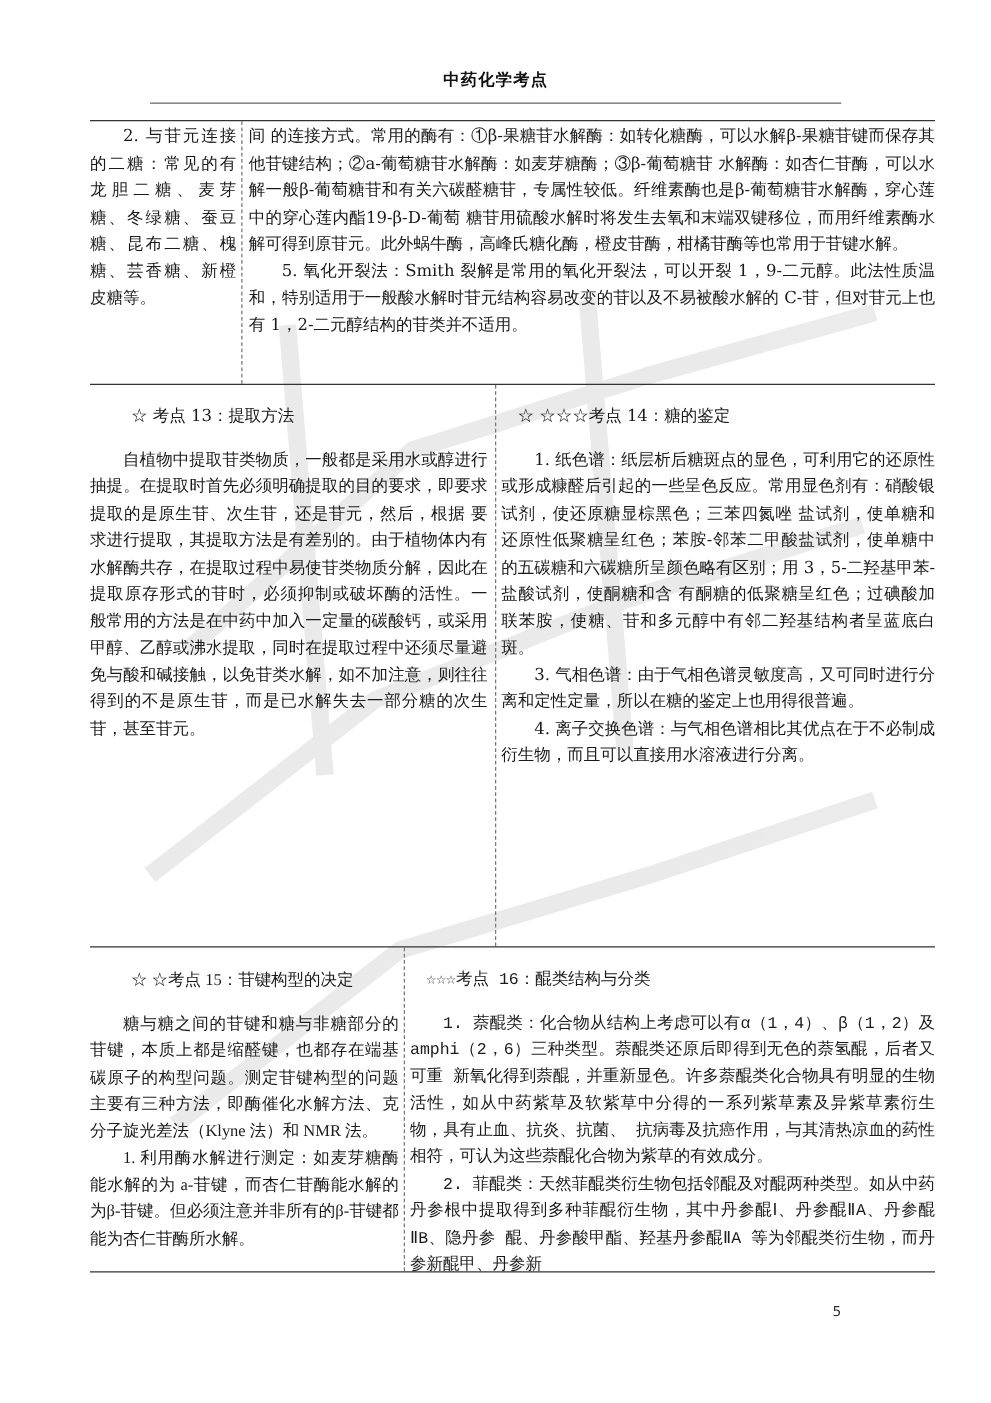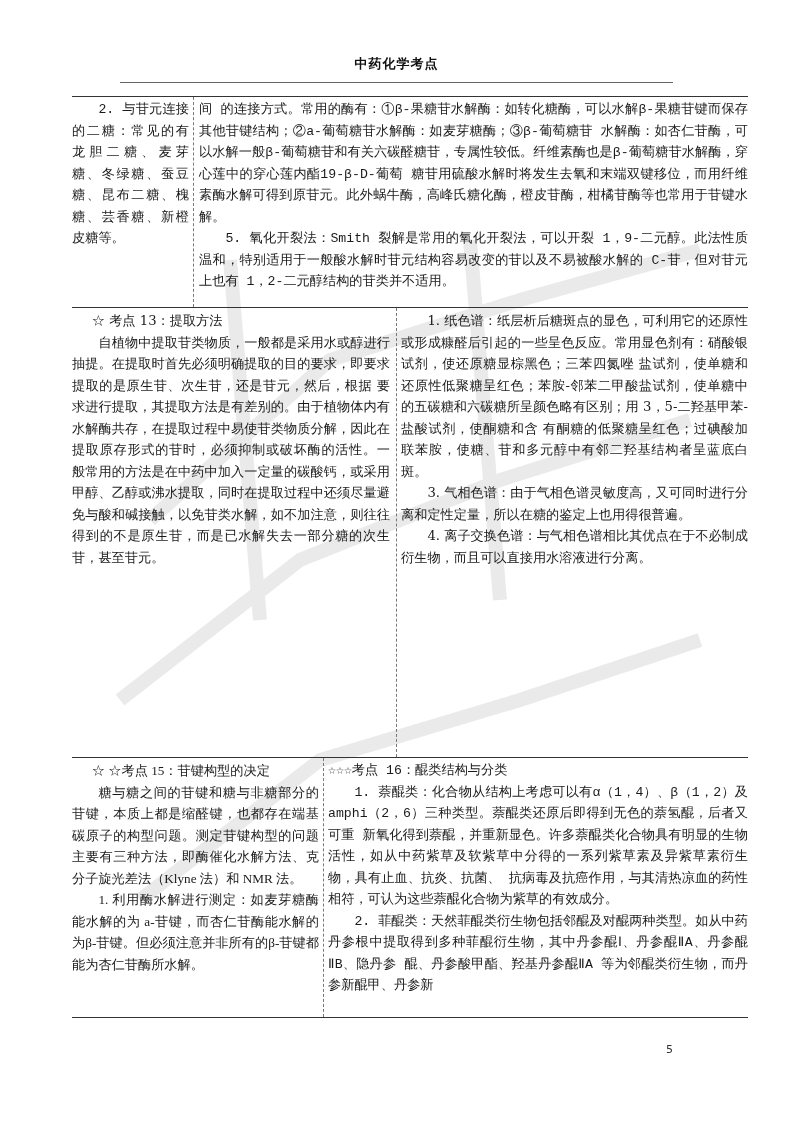--- a/index.html
+++ b/index.html
@@ -6,21 +6,21 @@
     body { width: 793px; height: 1122px; position: relative; overflow: hidden;
       font-family: "DejaVu Serif", "Liberation Serif", serif; color: #1a1a1a; }
     .page-title { position: absolute; left: 0; width: 793px; top: 55px; text-align: center;
       font-family: "DejaVu Sans", "Liberation Sans", sans-serif; font-weight: bold; font-size: 13px; letter-spacing: 1px; color: #111; }
     .title-rule { position: absolute; left: 120px; width: 553px; top: 82px; border-top: 1.5px solid #666; }
     .row { position: absolute; left: 72px; width: 676px; border-top: 1.2px solid #333; box-sizing: border-box; }
     .cell { position: absolute; top: 0; bottom: 0; box-sizing: border-box; font-size: 13.2px; line-height: 21.5px; padding-top: 2px; text-align: justify; }
     .cell.right { border-left: 1px dashed #777; }
     .para { margin: 0; text-indent: 2em; }
     .para.noindent { text-indent: 0; }
-    .head { margin: 0; }
+    .head { margin: 13px; }
     .head.indent1 { padding-left: 1.5em; }
     .bottom-rule { position: absolute; left: 72px; width: 676px; border-top: 1.2px solid #333; }
     .page-number { position: absolute; left: 666px; top: 1043px; font-size: 11px; color: #333; font-family: "DejaVu Sans", sans-serif; }
     .watermark { position: absolute; inset: 0; pointer-events: none; opacity: 0.08; }
   </style>
 </head>
 <body>
 
 <svg class="watermark" width="793" height="1122" viewBox="0 0 793 1122">
   <g fill="none" stroke="#000" stroke-width="14">
@@ -28,36 +28,37 @@
     <path d="M120 700 L300 560 L500 480 L690 420"></path>
     <path d="M140 900 L320 760 L520 700 L700 640"></path>
     <path d="M230 260 L260 620"></path>
     <path d="M470 240 L500 600"></path>
   </g>
 </svg>
 
 <div class="page-title">中药化学考点</div>
 <div class="title-rule"></div>
 
-<div class="row" style="top:96px; height:211px;font-family:Liberation Mono, monospace;">
+<div class="row" style="top:96px; height:211px;">
   <div class="cell" style="left:0; width:121px; padding-right:4px;">
     <p class="para">2. 与苷元连接的二糖：常见的有龙胆二糖、麦芽糖、冬绿糖、蚕豆糖、昆布二糖、槐糖、芸香糖、新橙皮糖等。</p>
   </div>
   <div class="cell right" style="left:121px; width:555px; padding-left:5px;">
     <p class="para noindent">间 的连接方式。常用的酶有：①β-果糖苷水解酶：如转化糖酶，可以水解β-果糖苷键而保存其他苷键结构；②a-葡萄糖苷水解酶：如麦芽糖酶；③β-葡萄糖苷 水解酶：如杏仁苷酶，可以水解一般β-葡萄糖苷和有关六碳醛糖苷，专属性较低。纤维素酶也是β-葡萄糖苷水解酶，穿心莲中的穿心莲内酯19-β-D-葡萄 糖苷用硫酸水解时将发生去氧和末端双键移位，而用纤维素酶水解可得到原苷元。此外蜗牛酶，高峰氏糖化酶，橙皮苷酶，柑橘苷酶等也常用于苷键水解。</p>
     <p class="para">5. 氧化开裂法：Smith 裂解是常用的氧化开裂法，可以开裂 1，9-二元醇。此法性质温和，特别适用于一般酸水解时苷元结构容易改变的苷以及不易被酸水解的 C-苷，但对苷元上也有 1，2-二元醇结构的苷类并不适用。</p>
   </div>
 </div>
 
 <div class="row" style="top:307px; height:450px;">
   <div class="cell" style="left:0; width:324px; padding-right:6px;">
     <p class="head indent1">☆ 考点 13：提取方法</p>
     <p class="para">自植物中提取苷类物质，一般都是采用水或醇进行抽提。在提取时首先必须明确提取的目的要求，即要求提取的是原生苷、次生苷，还是苷元，然后，根据 要求进行提取，其提取方法是有差别的。由于植物体内有水解酶共存，在提取过程中易使苷类物质分解，因此在提取原存形式的苷时，必须抑制或破坏酶的活性。一 般常用的方法是在中药中加入一定量的碳酸钙，或采用甲醇、乙醇或沸水提取，同时在提取过程中还须尽量避免与酸和碱接触，以免苷类水解，如不加注意，则往往 得到的不是原生苷，而是已水解失去一部分糖的次生苷，甚至苷元。</p>
   </div>
   <div class="cell right" style="left:324px; width:352px; padding-left:4px;">
+    <p class="head">☆ ☆☆☆考点 14：糖的鉴定</p>
     <p class="para">1. 纸色谱：纸层析后糖斑点的显色，可利用它的还原性或形成糠醛后引起的一些呈色反应。常用显色剂有：硝酸银试剂，使还原糖显棕黑色；三苯四氮唑 盐试剂，使单糖和还原性低聚糖呈红色；苯胺-邻苯二甲酸盐试剂，使单糖中的五碳糖和六碳糖所呈颜色略有区别；用 3，5-二羟基甲苯-盐酸试剂，使酮糖和含 有酮糖的低聚糖呈红色；过碘酸加联苯胺，使糖、苷和多元醇中有邻二羟基结构者呈蓝底白斑。</p>
     <p class="para">3. 气相色谱：由于气相色谱灵敏度高，又可同时进行分离和定性定量，所以在糖的鉴定上也用得很普遍。</p>
     <p class="para">4. 离子交换色谱：与气相色谱相比其优点在于不必制成衍生物，而且可以直接用水溶液进行分离。</p>
   </div>
 </div>
 
 <div class="row" style="top:757px; height:260px;">
   <div class="cell" style="left:0; width:251px; padding-right:4px;font-family:Liberation Serif, serif;">
     <p class="head indent1">☆ ☆考点 15：苷键构型的决定</p>
     <p class="para">糖与糖之间的苷键和糖与非糖部分的苷键，本质上都是缩醛键，也都存在端基碳原子的构型问题。测定苷键构型的问题主要有三种方法，即酶催化水解方法、克分子旋光差法（Klyne 法）和 NMR 法。</p>

